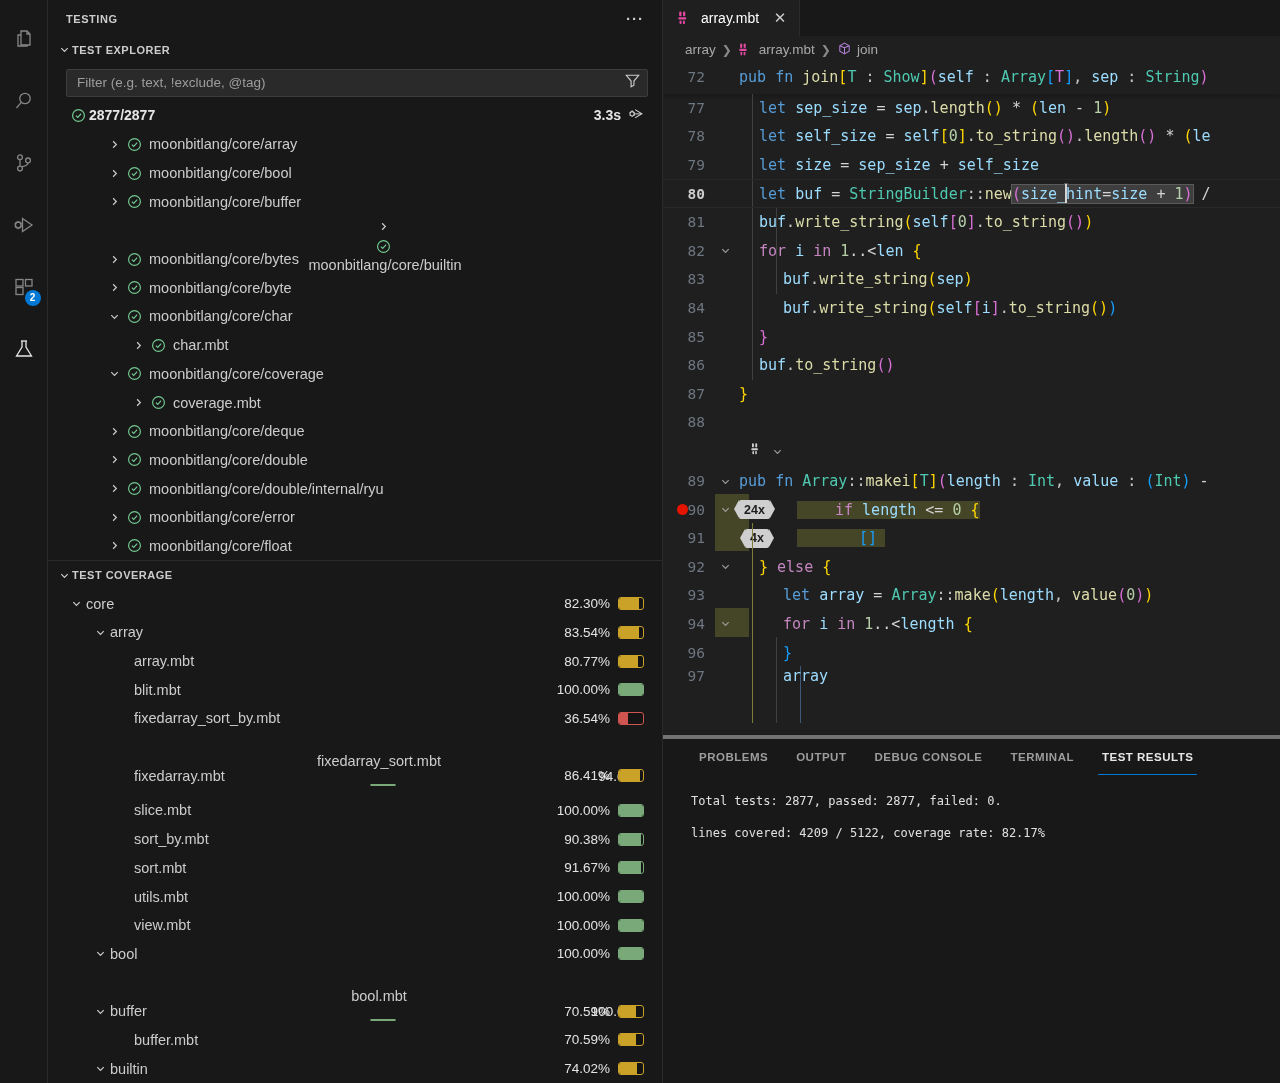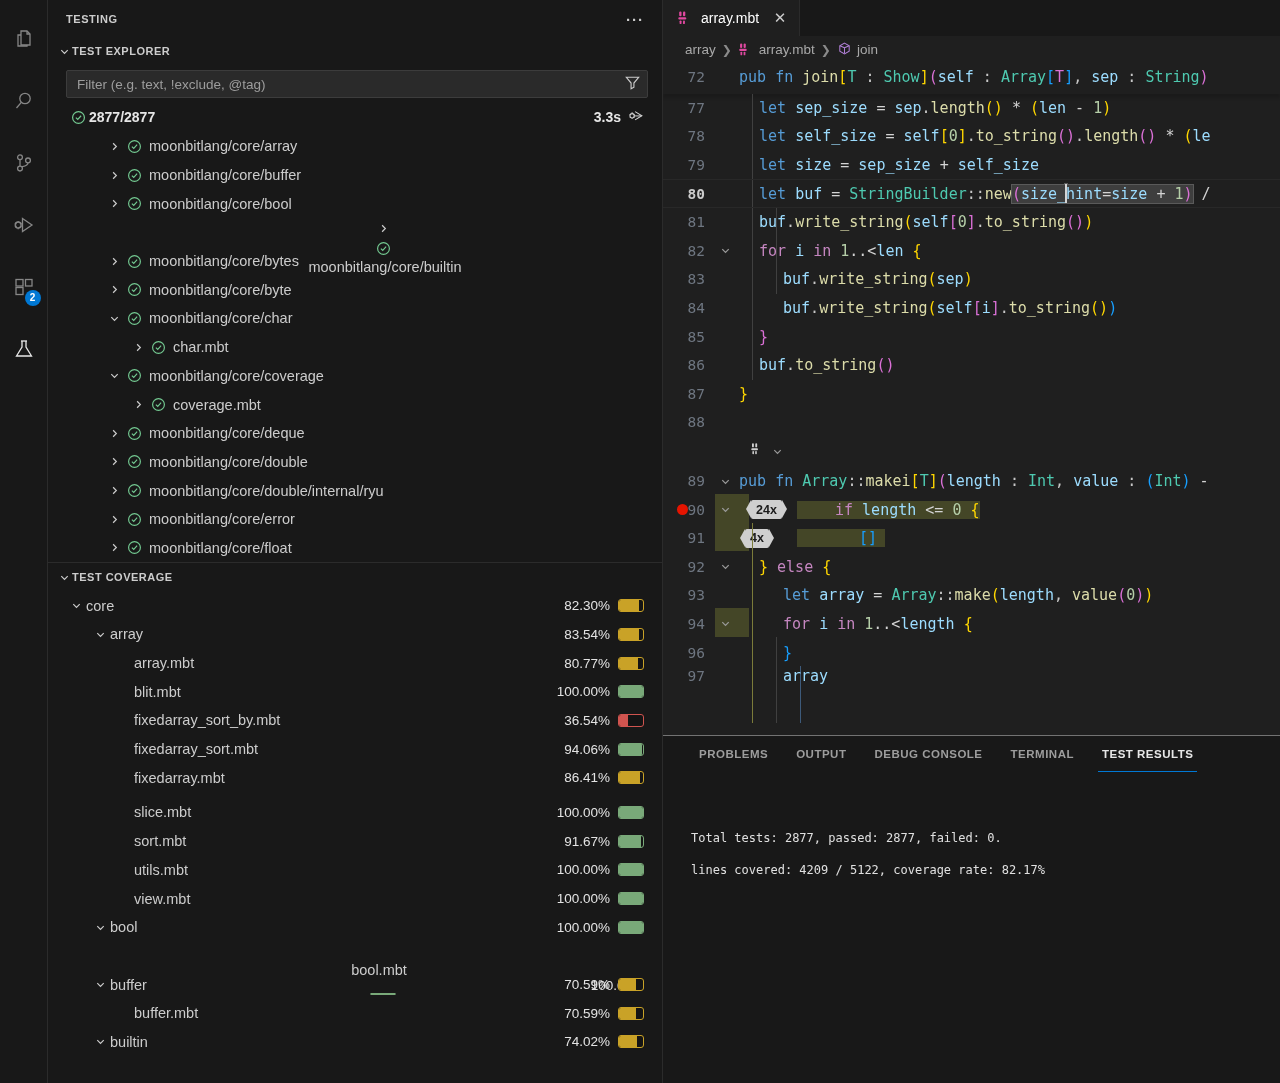--- a/index.html
+++ b/index.html
@@ -167,42 +167,42 @@
     vertical-align:-4px; margin:0 -1px;
   }
 
   .covered-line { background: rgba(113,118,48,.45); }
   .count-badge {
     display:inline-flex; align-items:center; justify-content:center;
     height: 19px; min-width: 26px; padding: 0 5px;
     background: #cfcfcf; color: #1c1c1c;
     font-size: 12.5px; font-weight: 700;
     font-family: "Liberation Sans", sans-serif;
-    border-radius: 2px; position:absolute; left: 88px;
+    border-radius: 2px; position:absolute; left: 76px;
   }
   .count-badge::after{
     content:""; position:absolute; right:-5px; top:0;
     border-top: 9.5px solid transparent; border-bottom: 9.5px solid transparent;
     border-left: 5px solid #cfcfcf;
   }
   .count-badge::before{
     content:""; position:absolute; left:-5px; top:0;
     border-top: 9.5px solid transparent; border-bottom: 9.5px solid transparent;
     border-right: 5px solid #cfcfcf;
   }
   .breakpoint {
     position:absolute; left:14px; width:11px; height:11px; border-radius:50%;
     background:#e51400;
   }
   .indent-guide { position:absolute; width:1px; background:#404040; }
   .indent-active { background:#7b7b3a; }
   .codelens-row { height: 30px; display:flex; align-items:center; padding-left: 90px; gap:8px; }
 
   
-  .panel { height: 348px; flex: 0 0 348px; background:#181818; border-top:1px solid #737373; display:flex; flex-direction:column;gap:40px;}
+  .panel { height: 348px; flex: 0 0 348px; background:#181818; border-top:4px solid #737373; display:flex; flex-direction:column;}
   .panel-tabs { height: 36px; display:flex; align-items:stretch; padding-left: 22px; gap: 0; }
   .ptab {
     display:flex; align-items:center; padding: 0 14px;
     font-size: 11.5px; letter-spacing:.5px; font-weight:bold; color:#9d9d9d;
     cursor:pointer; position:relative;
   }
   .ptab.active { color:#e7e7e7; }
   .ptab.active::after {
     content:""; position:absolute; left:10px; right:10px; bottom:0; height:1.5px; background:#0078d4;
   }
@@ -330,35 +330,35 @@
             <svg width="11" height="11" viewBox="0 0 12 12">
               <path d="M4.5 2.5L8 6l-3.5 3.5"></path>
             </svg>
           </span>
           <span class="status-ic">
             <svg width="15" height="15" viewBox="0 0 16 16">
               <circle cx="8" cy="8" r="6.3" fill="none" stroke="#73c991" stroke-width="1.25"></circle>
               <path d="M5.2 8.1l2 2 3.6-4" fill="none" stroke="#73c991" stroke-width="1.25"></path>
             </svg>
           </span>
+          <span style="padding-left:4px">moonbitlang/core/bool</span>
+        </div>
+        <div class="tree-row" style="padding-left: 56px;">
+          <span class="chev">
+            <svg width="11" height="11" viewBox="0 0 12 12">
+              <path d="M4.5 2.5L8 6l-3.5 3.5"></path>
+            </svg>
+          </span>
+          <span class="status-ic">
+            <svg width="15" height="15" viewBox="0 0 16 16">
+              <circle cx="8" cy="8" r="6.3" fill="none" stroke="#73c991" stroke-width="1.25"></circle>
+              <path d="M5.2 8.1l2 2 3.6-4" fill="none" stroke="#73c991" stroke-width="1.25"></path>
+            </svg>
+          </span>
           <span style="padding-left:4px">moonbitlang/core/buffer</span>
-        </div>
-        <div class="tree-row" style="padding-left: 56px;">
-          <span class="chev">
-            <svg width="11" height="11" viewBox="0 0 12 12">
-              <path d="M4.5 2.5L8 6l-3.5 3.5"></path>
-            </svg>
-          </span>
-          <span class="status-ic">
-            <svg width="15" height="15" viewBox="0 0 16 16">
-              <circle cx="8" cy="8" r="6.3" fill="none" stroke="#73c991" stroke-width="1.25"></circle>
-              <path d="M5.2 8.1l2 2 3.6-4" fill="none" stroke="#73c991" stroke-width="1.25"></path>
-            </svg>
-          </span>
-          <span style="padding-left:4px">moonbitlang/core/bool</span>
         </div>
         <div class="tree-row" style="padding-left: 56px; flex-direction: column;">
           <span class="chev">
             <svg width="11" height="11" viewBox="0 0 12 12">
               <path d="M4.5 2.5L8 6l-3.5 3.5"></path>
             </svg>
           </span>
           <span class="status-ic">
             <svg width="15" height="15" viewBox="0 0 16 16">
               <circle cx="8" cy="8" r="6.3" fill="none" stroke="#73c991" stroke-width="1.25"></circle>
@@ -574,21 +574,21 @@
             </span>
           </div>
           <div class="cov-row" style="padding-left: 66px;">
             <span class="chev"></span>
             <span class="cov-name">fixedarray_sort_by.mbt</span>
             <span class="cov-pct">36.54%</span>
             <span class="cov-bar" style="background:#141414;border-color:#d0544f;">
               <i style="width:36.54%;background:#d0544f;"></i>
             </span>
           </div>
-          <div class="cov-row" style="padding-left: 66px;">
+          <div class="cov-row" style="padding-left: 66px; flex-direction: column;">
             <span class="chev"></span>
             <span class="cov-name">fixedarray_sort.mbt</span>
             <span class="cov-pct">94.06%</span>
             <span class="cov-bar" style="background:#141414;border-color:#79a979;">
               <i style="width:94.06%;background:#79a979;"></i>
             </span>
           </div>
           <div class="cov-row" style="padding-left: 66px;">
             <span class="chev"></span>
             <span class="cov-name">fixedarray.mbt</span>
@@ -596,20 +596,28 @@
             <span class="cov-bar" style="background:#141414;border-color:#c9a227;">
               <i style="width:86.41%;background:#c9a227;"></i>
             </span>
           </div>
           <div class="cov-row" style="padding-left: 66px; margin-top: 6px;">
             <span class="chev"></span>
             <span class="cov-name">slice.mbt</span>
             <span class="cov-pct">100.00%</span>
             <span class="cov-bar" style="background:#141414;border-color:#79a979;">
               <i style="width:100%;background:#79a979;"></i>
+            </span>
+          </div>
+          <div class="cov-row" style="padding-left: 66px;">
+            <span class="chev"></span>
+            <span class="cov-name">sort_by.mbt</span>
+            <span class="cov-pct">90.38%</span>
+            <span class="cov-bar" style="background:#141414;border-color:#79a979;">
+              <i style="width:90.38%;background:#79a979;"></i>
             </span>
           </div>
           <div class="cov-row" style="padding-left: 66px;">
             <span class="chev"></span>
             <span class="cov-name">sort.mbt</span>
             <span class="cov-pct">91.67%</span>
             <span class="cov-bar" style="background:#141414;border-color:#79a979;">
               <i style="width:91.67%;background:#79a979;"></i>
             </span>
           </div>

